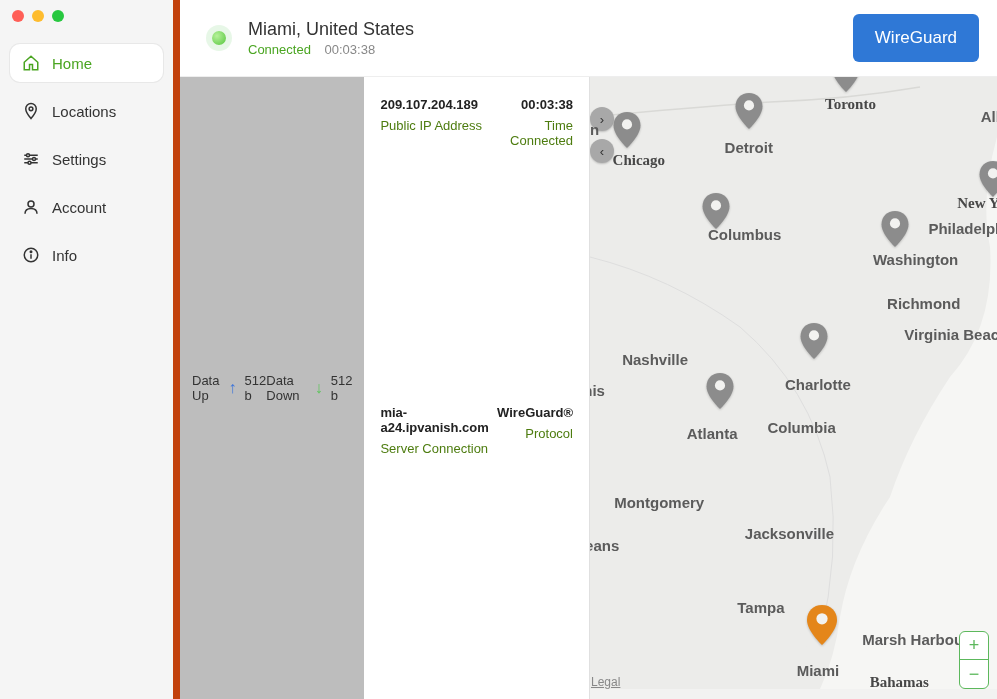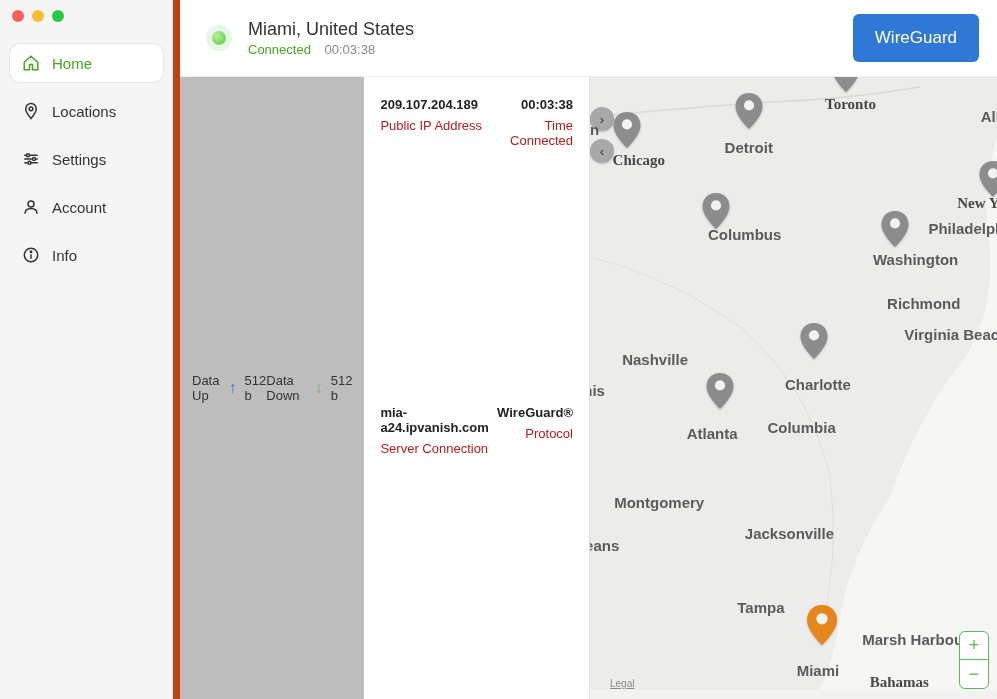--- a/index.html
+++ b/index.html
@@ -40,32 +40,32 @@
 .chart-wrap svg { position: absolute; inset: 0; width: 100%; height: 100%; }
 .data-bar { background: #bdbdbd; color: #333; font-size: 13px; padding: 10px 12px; display: flex; align-items: center; justify-content: space-between; }
 .data-bar .grp { display: flex; align-items: center; gap: 8px; }
 .arrow-up { color: #3f76d9; font-size: 16px; }
 .arrow-down { color: #5ec45d; font-size: 16px; }
 
 .details { background: #fff; padding: 20px 16px 12px; display: grid; grid-template-columns: 1fr 1fr; row-gap: 26px; }
 .detail { font-size: 13px; }
 .detail.right { text-align: right; }
 .detail .val { font-size: 13px; font-weight: 700; color: #222; }
-.detail .lab { color: #b91c1c; margin-top: 6px; font-size: 13px; }
+.detail .lab { color: #4d7c0f; margin-top: 6px; font-size: 13px; }
 
 
 .map-pane { flex: 1; position: relative; background: #f2f2f1; overflow: hidden; }
 .land { position: absolute; inset: 0; }
 .pin { position: absolute; transform: translate(-50%, -100%); }
 .pin svg { width: 28px; height: 36px; filter: drop-shadow(0 1px 1px rgba(0,0,0,0.2)); }
 .pin.big svg { width: 32px; height: 40px; }
 .pin.sel svg path { fill: #e4861a; }
 .city-label { position: absolute; font-size: 15px; color: #5b5b5b; font-weight: 600; white-space: nowrap; transform: translate(-50%, 0); }
 .city-label.bold { font-weight: 800; color: #474747; font-family: Liberation Serif, serif; }
-.legal { position: absolute; left: 20px; bottom: 10px; font-size: 10px; color: #888; text-decoration: underline; cursor: pointer; }
+.legal { position: absolute; left: 1px; bottom: 10px; font-size: 12px; color: #888; text-decoration: underline; cursor: pointer; }
 .zoom { position: absolute; right: 8px; bottom: 10px; width: 30px; border: 1.5px solid #5cb85c; border-radius: 6px; background: #fff; }
 .zoom button { width: 100%; height: 28px; border: none; background: none; color: #5cb85c; font-size: 18px; cursor: pointer; display: flex; align-items: center; justify-content: center; }
 .zoom button:first-child { border-bottom: 1px solid #5cb85c; }
 .paddle { position: absolute; left: 0; width: 24px; height: 24px; border-radius: 50%; background: #a8a8a8; color: #333; display: flex; align-items: center; justify-content: center; font-size: 13px; cursor: pointer; box-shadow: 0 1px 2px rgba(0,0,0,0.2); }
 .paddle.p1 { top: 30px; }
 .paddle.p2 { top: 62px; }
 </style>
 </head>
 <body>
 

